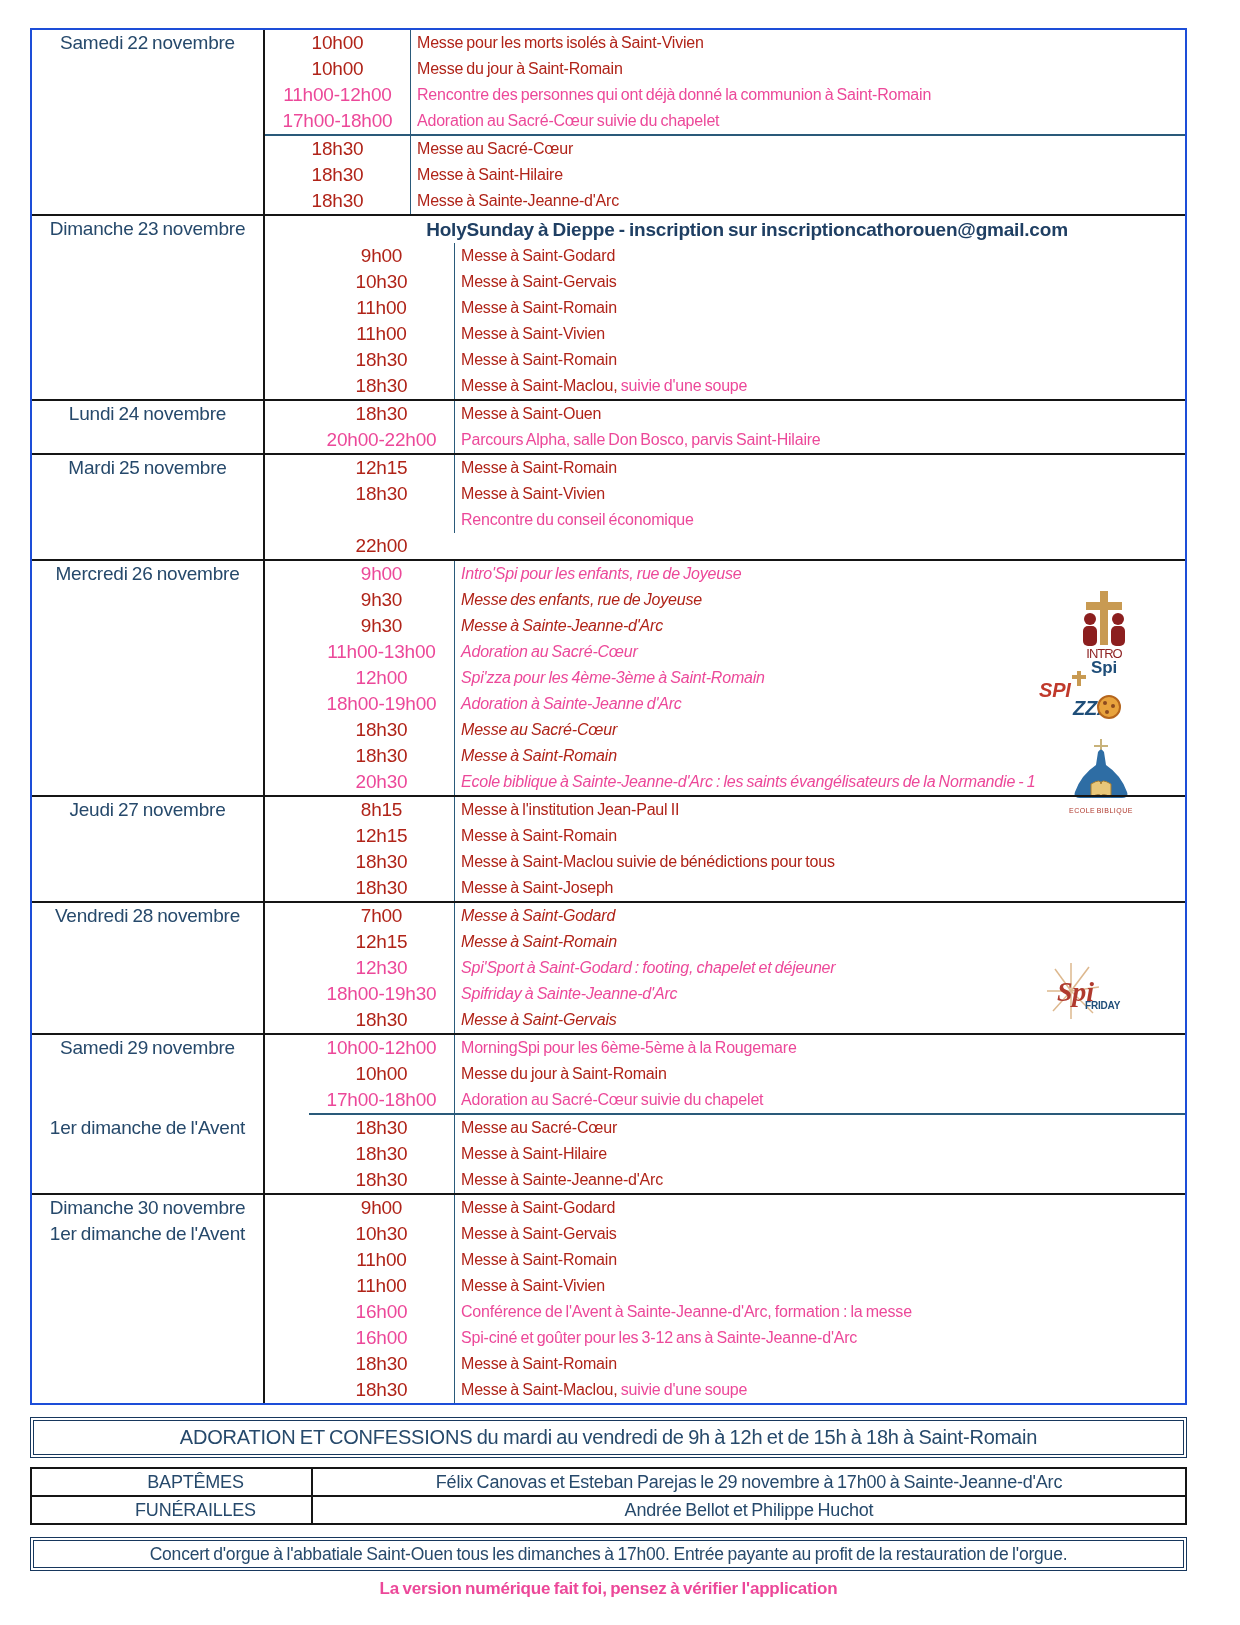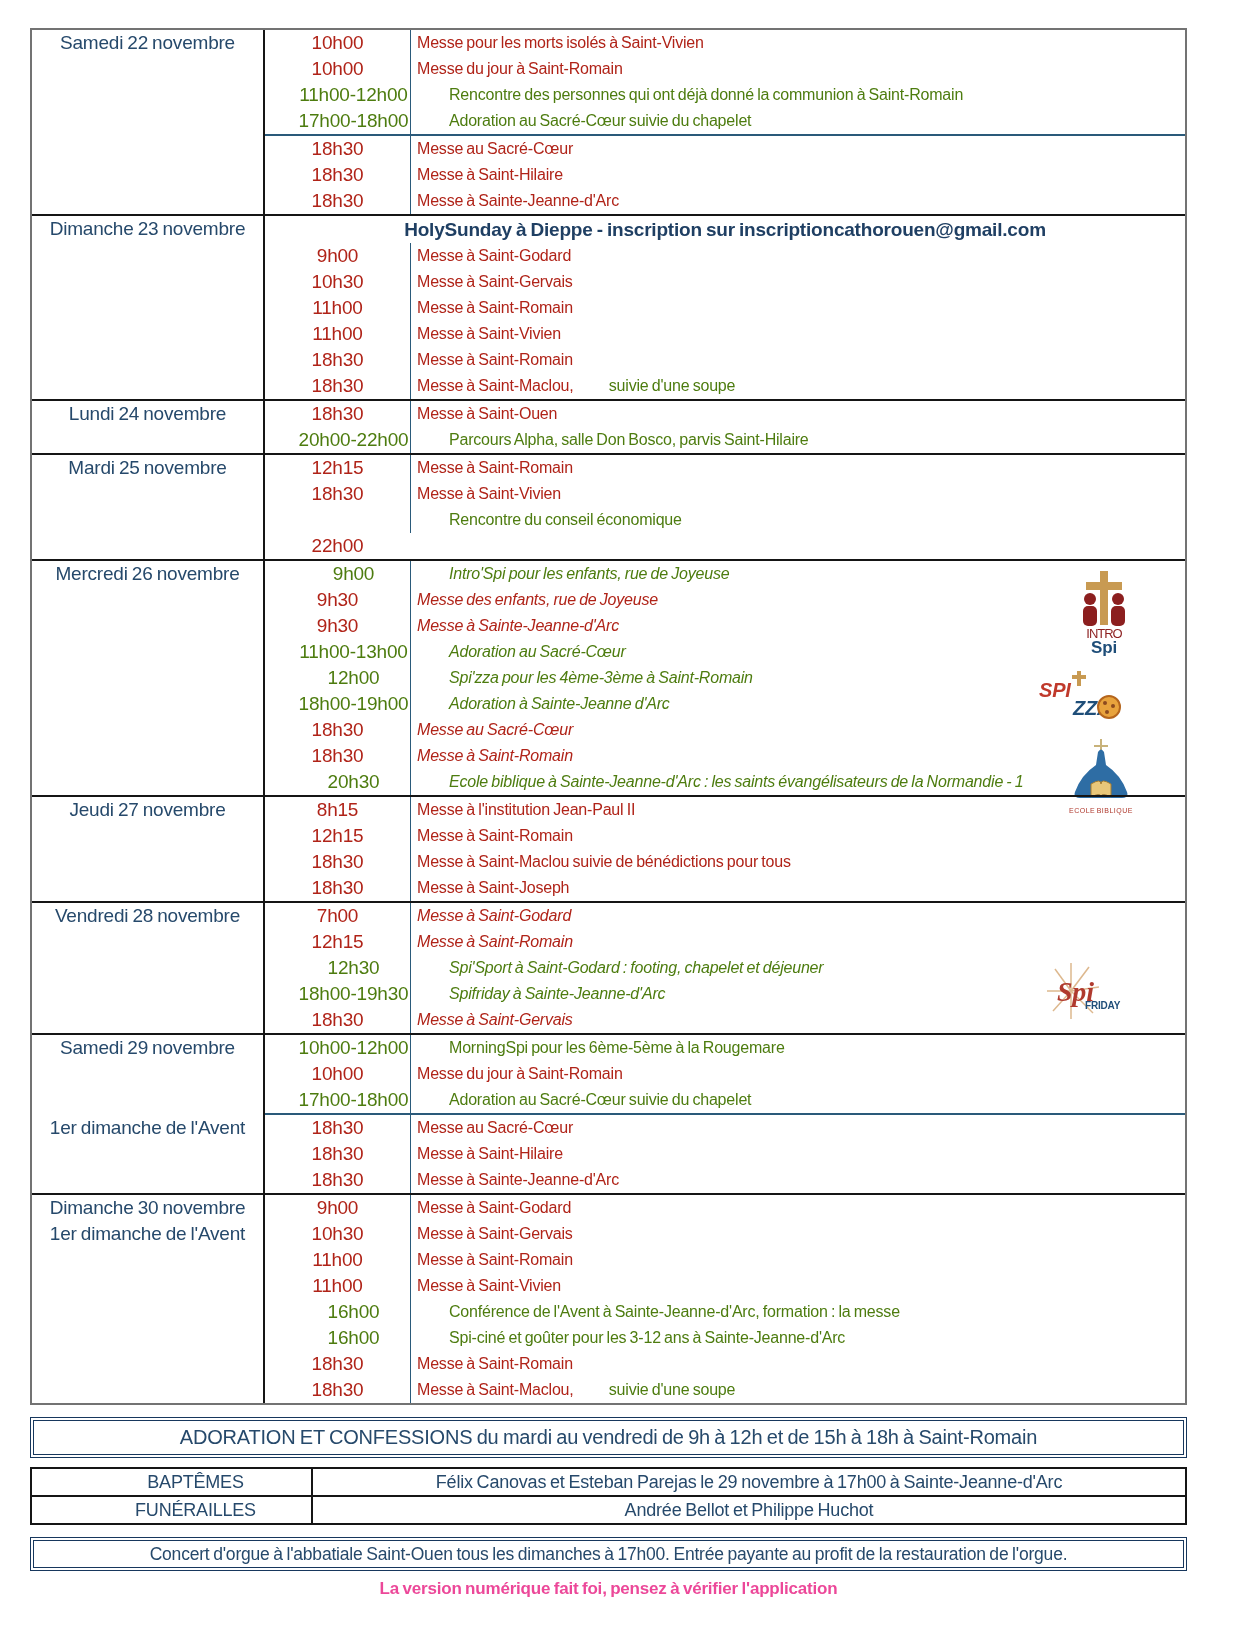--- a/index.html
+++ b/index.html
@@ -1,35 +1,35 @@
 <!DOCTYPE html>
 <html><head>
 <meta charset="utf-8">
 <style>
   html,body{margin:0;padding:0;background:#fff;}
   body{width:1240px;min-height:1625px;font-family:"Liberation Sans",sans-serif;color:#26496b;
        letter-spacing:-0.2px;word-spacing:-1px;}
   .page{padding:28px 53px 0 30px;}
 
   
-  .main-table{border:2px solid #737373;}
+  .main-table{border:2px solid #1d4ed8;}
   .day-block{display:grid;grid-template-columns:233px 1fr;position:relative;}
-  .day-block + .day-block{border-top:2px solid #151515;}
+  .day-block + .day-block{border-top:2px solid #151515;gap:44px;}
   .day-cell{border-right:2px solid #151515;position:relative;text-align:center;
             font-size:19px;line-height:26px;color:#26496b;}
   .day-label2.abs{position:absolute;left:0;right:0;}
   .rows{position:relative;}
   .row-header{font-weight:bold;text-align:center;font-size:19px;line-height:27px;color:#1f3f63;}
   .group + .group{border-top:2px solid #2a5a7a;}
   .row{display:grid;grid-template-columns:145px 1fr;}
   .cell-time{text-align:center;font-size:19px;line-height:26px;}
   .cell-desc{border-left:1px solid #2a5a7a;padding:0 4px 0 6px;font-size:16px;line-height:26px;}
   .has-logos .cell-desc{padding-right:118px;font-style:italic;}
   .red{color:#b02318;}
-  .blue{color:#4d7c0f;padding-left:32px;}
+  .blue{color:#ec4899;}
   .logo{position:absolute;}
 
   
   .double-box{border:1px solid #17375d;padding:2px;margin-top:12px;}
   .double-box-inner{border:1px solid #17375d;text-align:center;font-size:20px;
                     line-height:25px;padding:4px 0;color:#26496b;}
   .bf-table{border:2px solid #151515;margin-top:9px;}
   .bf-row{display:grid;grid-template-columns:233px 1fr;padding-left:48px;}
   .bf-row + .bf-row{border-top:2px solid #151515;}
   .bf-label{border-right:2px solid #151515;text-align:center;font-size:18px;line-height:26px;}
@@ -193,21 +193,21 @@
             </div>
             <div class="row">
               <div class="cell-time red">18h30</div>
               <div class="cell-desc"><span class="red">Messe à Saint-Romain</span></div>
             </div>
             <div class="row">
               <div class="cell-time blue">20h30</div>
               <div class="cell-desc"><span class="blue">Ecole biblique à Sainte-Jeanne-d'Arc : les saints évangélisateurs de la Normandie - 1</span></div>
             </div>
           </div>
-          <div class="logo" style="top: 8px; right: 52px;"><svg width="58" height="88" viewBox="0 0 58 88">
+          <div class="logo" style="top: 28px; right: 52px;"><svg width="58" height="88" viewBox="0 0 58 88">
               <rect x="25" y="2" width="8" height="54" fill="#c89a52"></rect>
               <rect x="11" y="13" width="36" height="8" fill="#c89a52"></rect>
               <circle cx="15" cy="30" r="6" fill="#8c1f1f"></circle>
               <rect x="8" y="37" width="14" height="20" rx="5" fill="#8c1f1f"></rect>
               <circle cx="43" cy="30" r="6" fill="#8c1f1f"></circle>
               <rect x="36" y="37" width="14" height="20" rx="5" fill="#8c1f1f"></rect>
               <text x="29" y="69" font-size="13" fill="#8c1f1f" text-anchor="middle" font-family="Liberation Sans, sans-serif" letter-spacing="-1">INTRO</text>
               <text x="29" y="84" font-size="17" font-weight="bold" fill="#1f4e79" text-anchor="middle" font-family="Liberation Sans, sans-serif">Spi</text>
             </svg></div>
           <div class="logo" style="top: 108px; right: 62px;"><svg width="86" height="52" viewBox="0 0 86 52">

